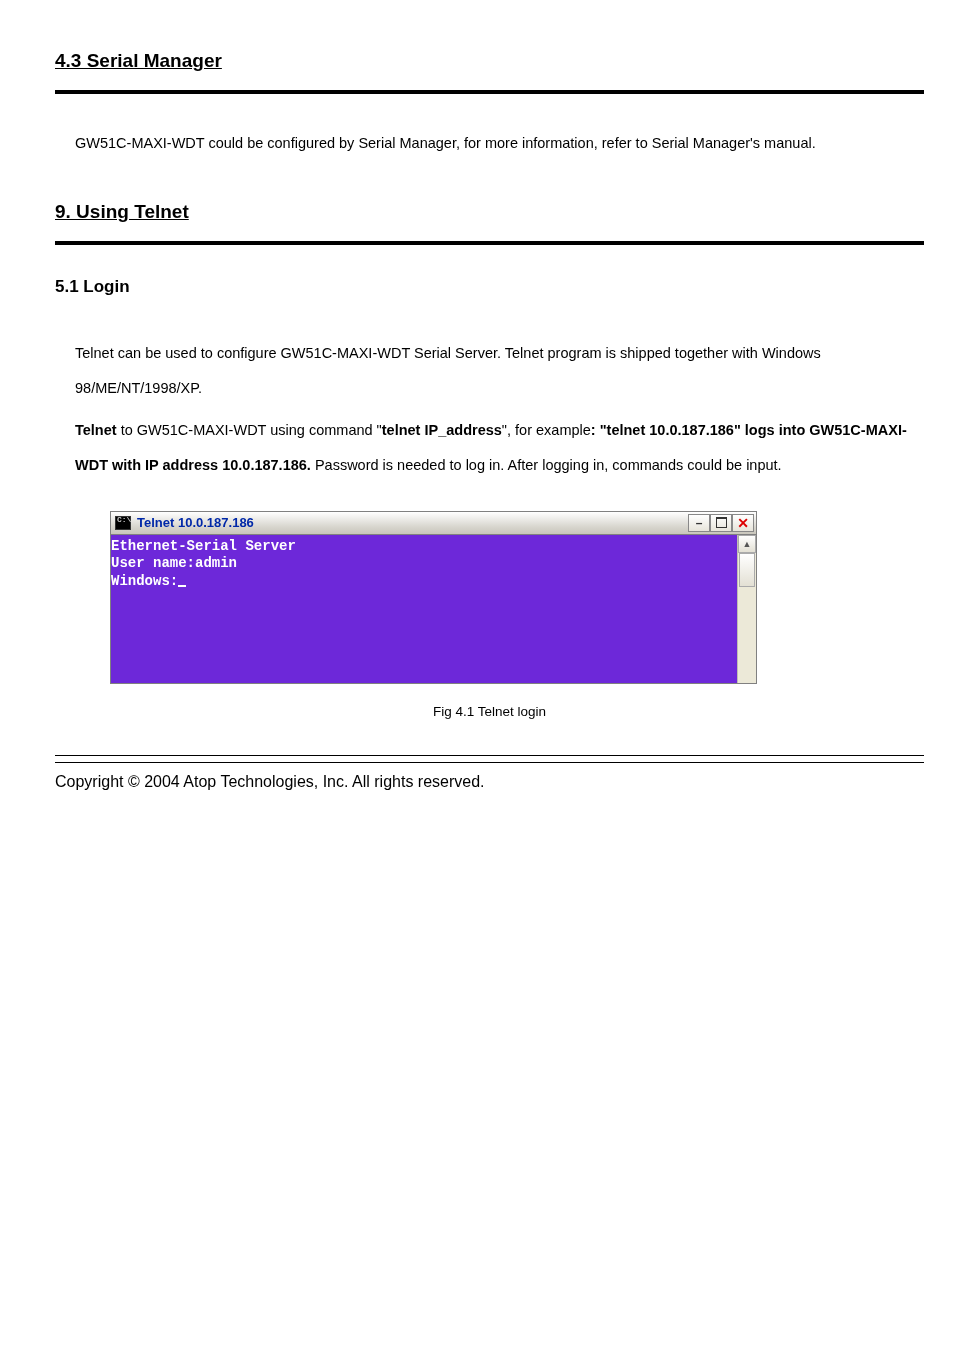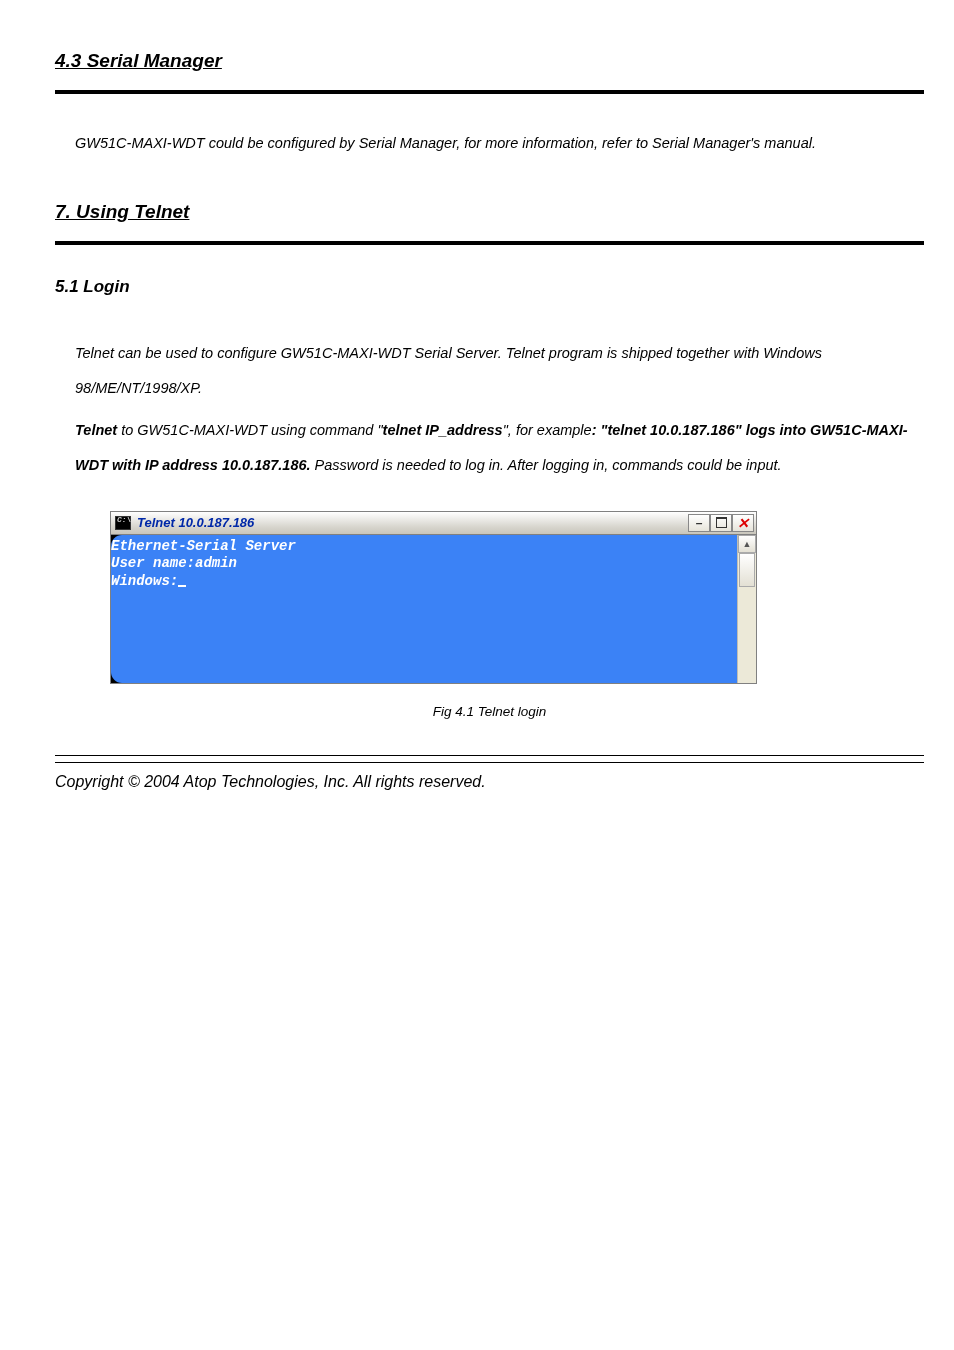--- a/index.html
+++ b/index.html
@@ -5,21 +5,20 @@
   body {
     margin: 0;
     padding: 0;
     background: #fff;
     font-family: Arial, "Helvetica Neue", Helvetica, sans-serif;
     color: #000;
     width: 954px;
   }
   .page {
     padding: 40px 30px 60px 55px;
-    font-style: italic;
   }
   .section-heading {
     font-size: 19px;
     font-weight: bold;
     text-decoration: underline;
     margin: 10px 0 18px 0;
   }
   .hr-thick {
     border: none;
     border-top: 4px solid #000;
@@ -107,22 +106,21 @@
     font-size: 14px;
   }
   .win-btn.max .square {
     width: 9px;
     height: 8px;
     border: 1px solid #333;
     border-top: 2px solid #333;
   }
   .telnet-body-wrap {
     display: flex;
-    background: #3b82f6;
-    border-radius: 11px;
+    background: #6d28d9;
   }
   .telnet-body {
     flex: 1;
     padding: 3px 4px 50px 0;
     font-family: "SimSun", "Courier New", monospace;
     font-size: 14px;
     font-weight: bold;
     color: #fff;
     line-height: 1.25;
     min-height: 95px;
@@ -189,21 +187,21 @@
 </head>
 <body>
 
 <div class="page">
 
   <div class="section-heading">4.3 Serial Manager</div>
   <hr class="hr-thick">
 
   <div class="para indent">GW51C-MAXI-WDT could be configured by Serial Manager, for more information, refer to Serial Manager's manual.</div>
 
-  <div class="section-heading" style="margin-top:40px;">7. Using Telnet</div>
+  <div class="section-heading" style="margin-top:40px;">9. Using Telnet</div>
   <hr class="hr-thick">
 
   <div class="subhead">5.1 Login</div>
 
   <div class="para indent">Telnet can be used to configure GW51C-MAXI-WDT Serial Server. Telnet program is shipped together with Windows 98/ME/NT/1998/XP.</div>
 
   <div class="para indent">
     <span class="bold">Telnet </span><span>to GW51C-MAXI-WDT </span><span>using command "</span><span class="bold">telnet IP_address</span><span>", for example</span><span class="bold">: "</span><span class="bold">telnet 10.0.187.186</span><span class="bold">" logs into GW51C-MAXI-WDT with IP address 10.0.187.186.</span><span> Password is needed to log in. After logging in, commands could be input.</span>
   </div>
 

